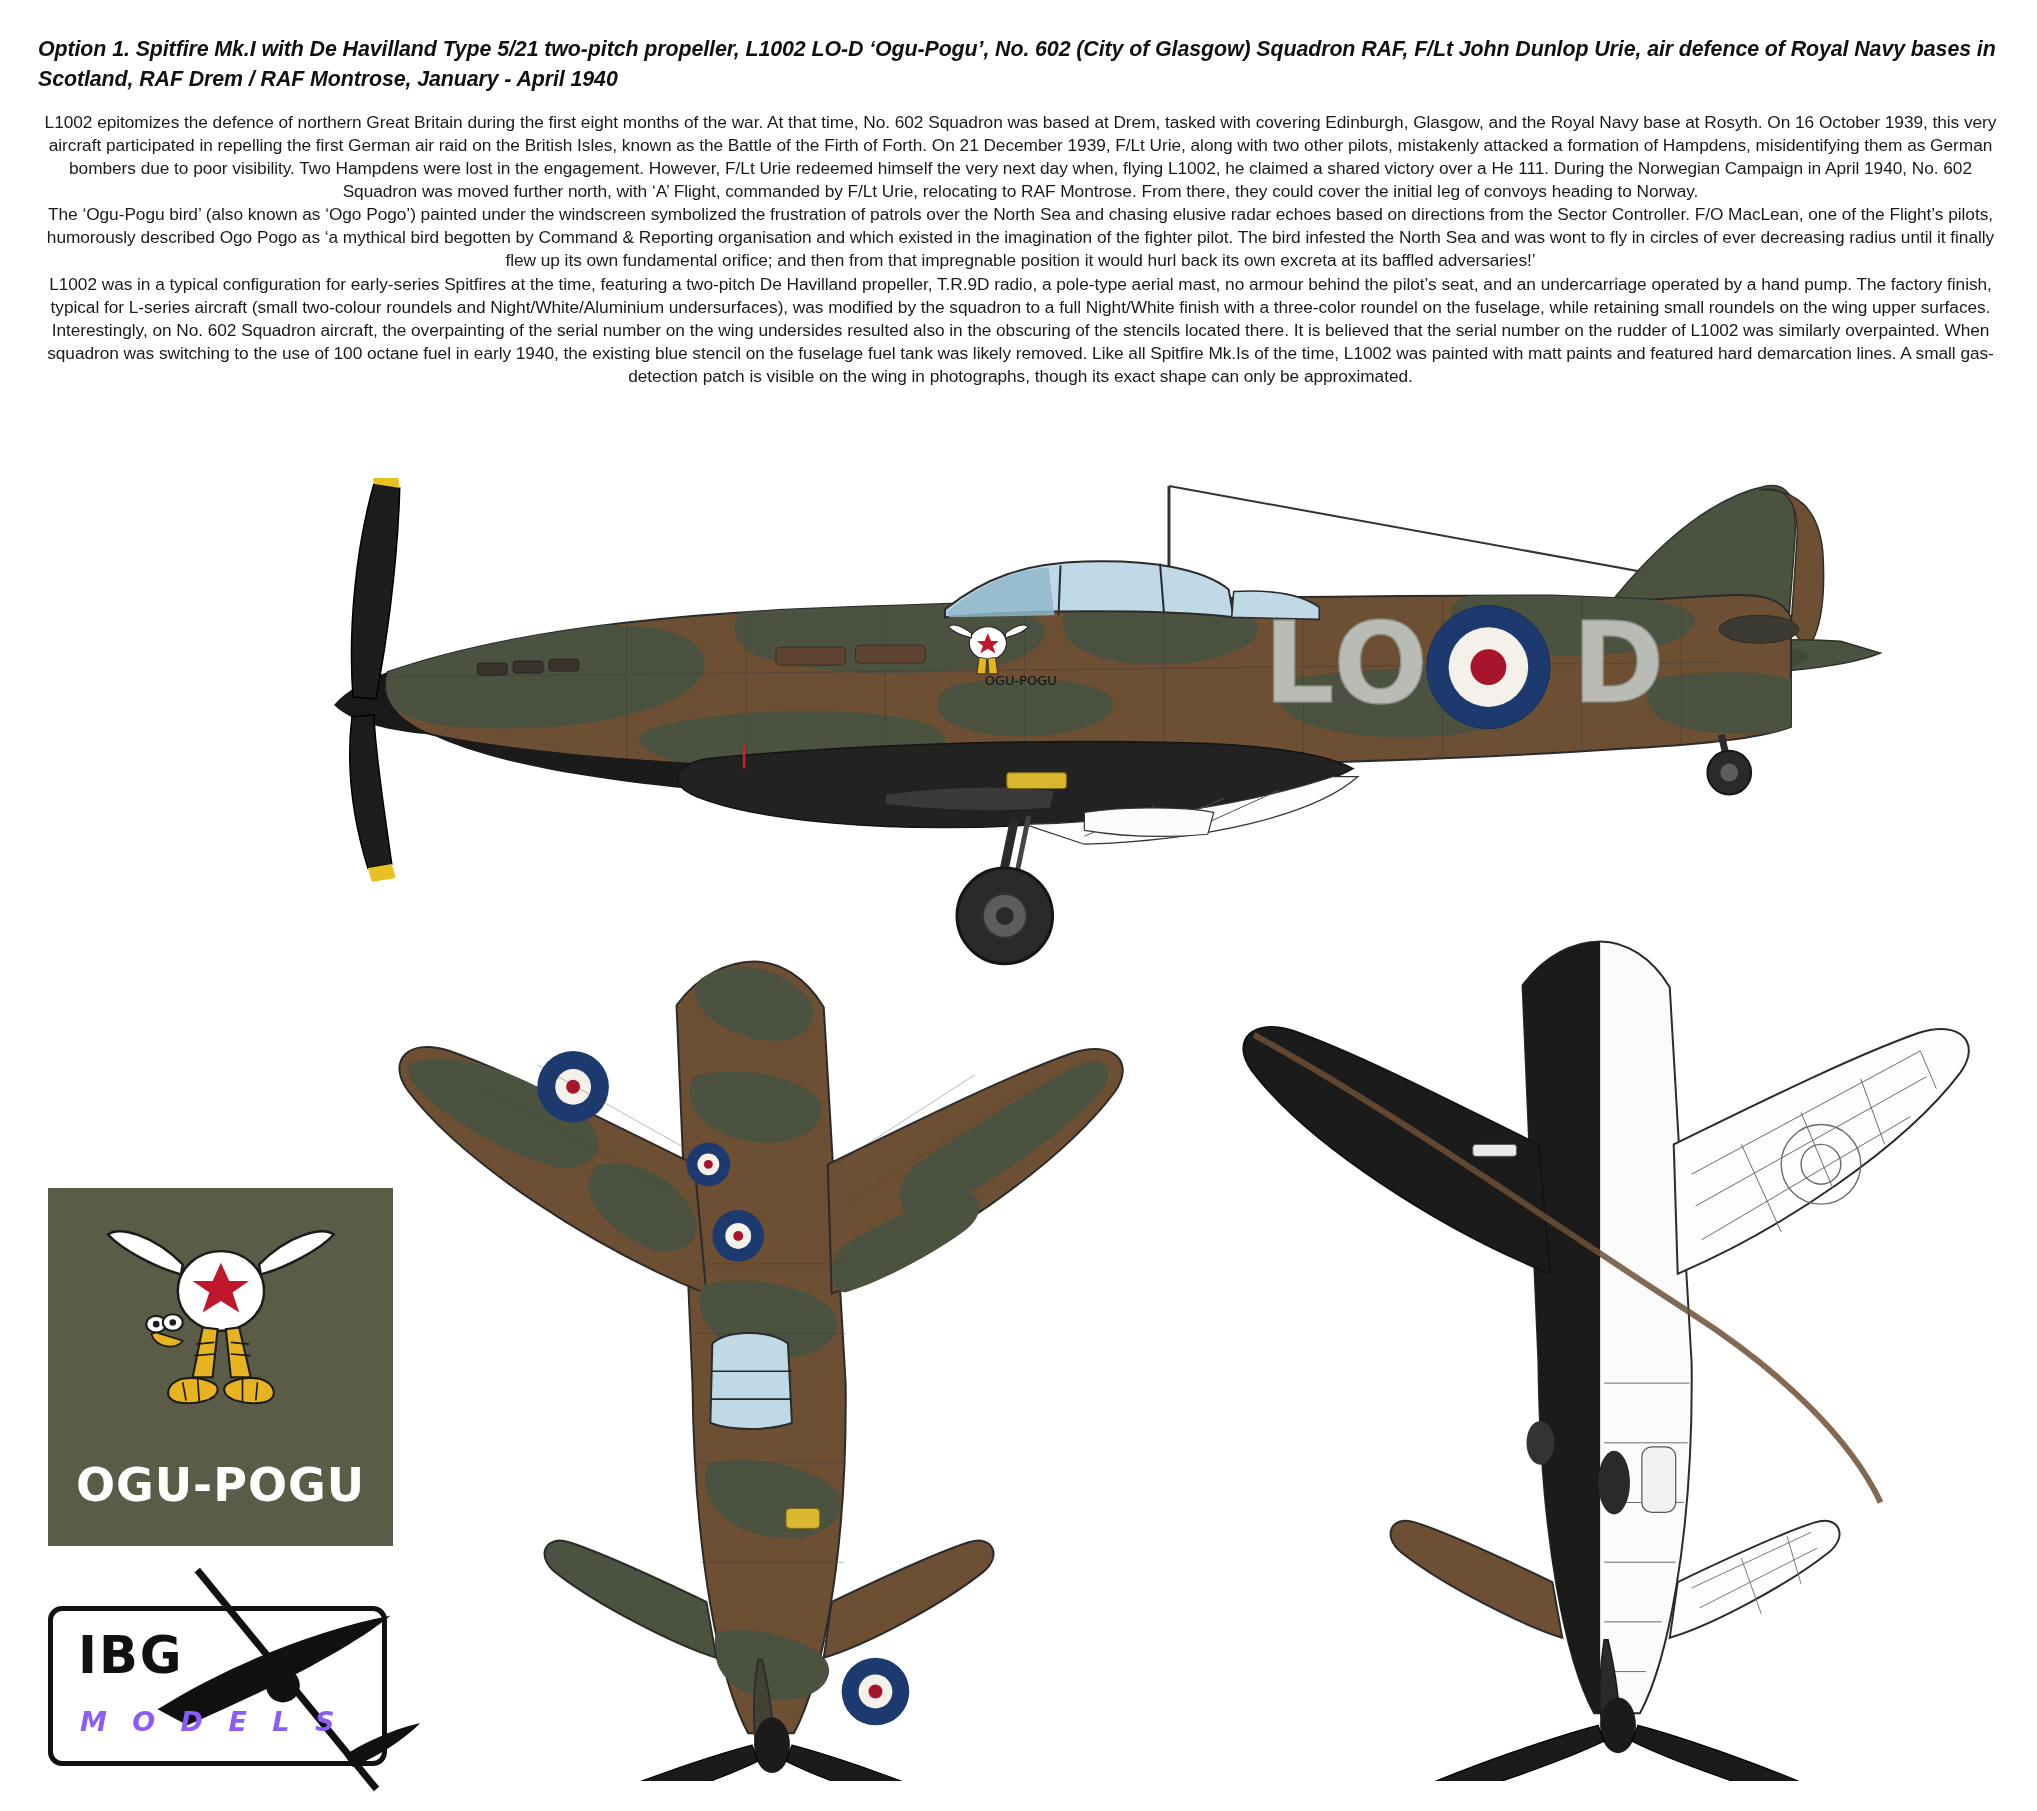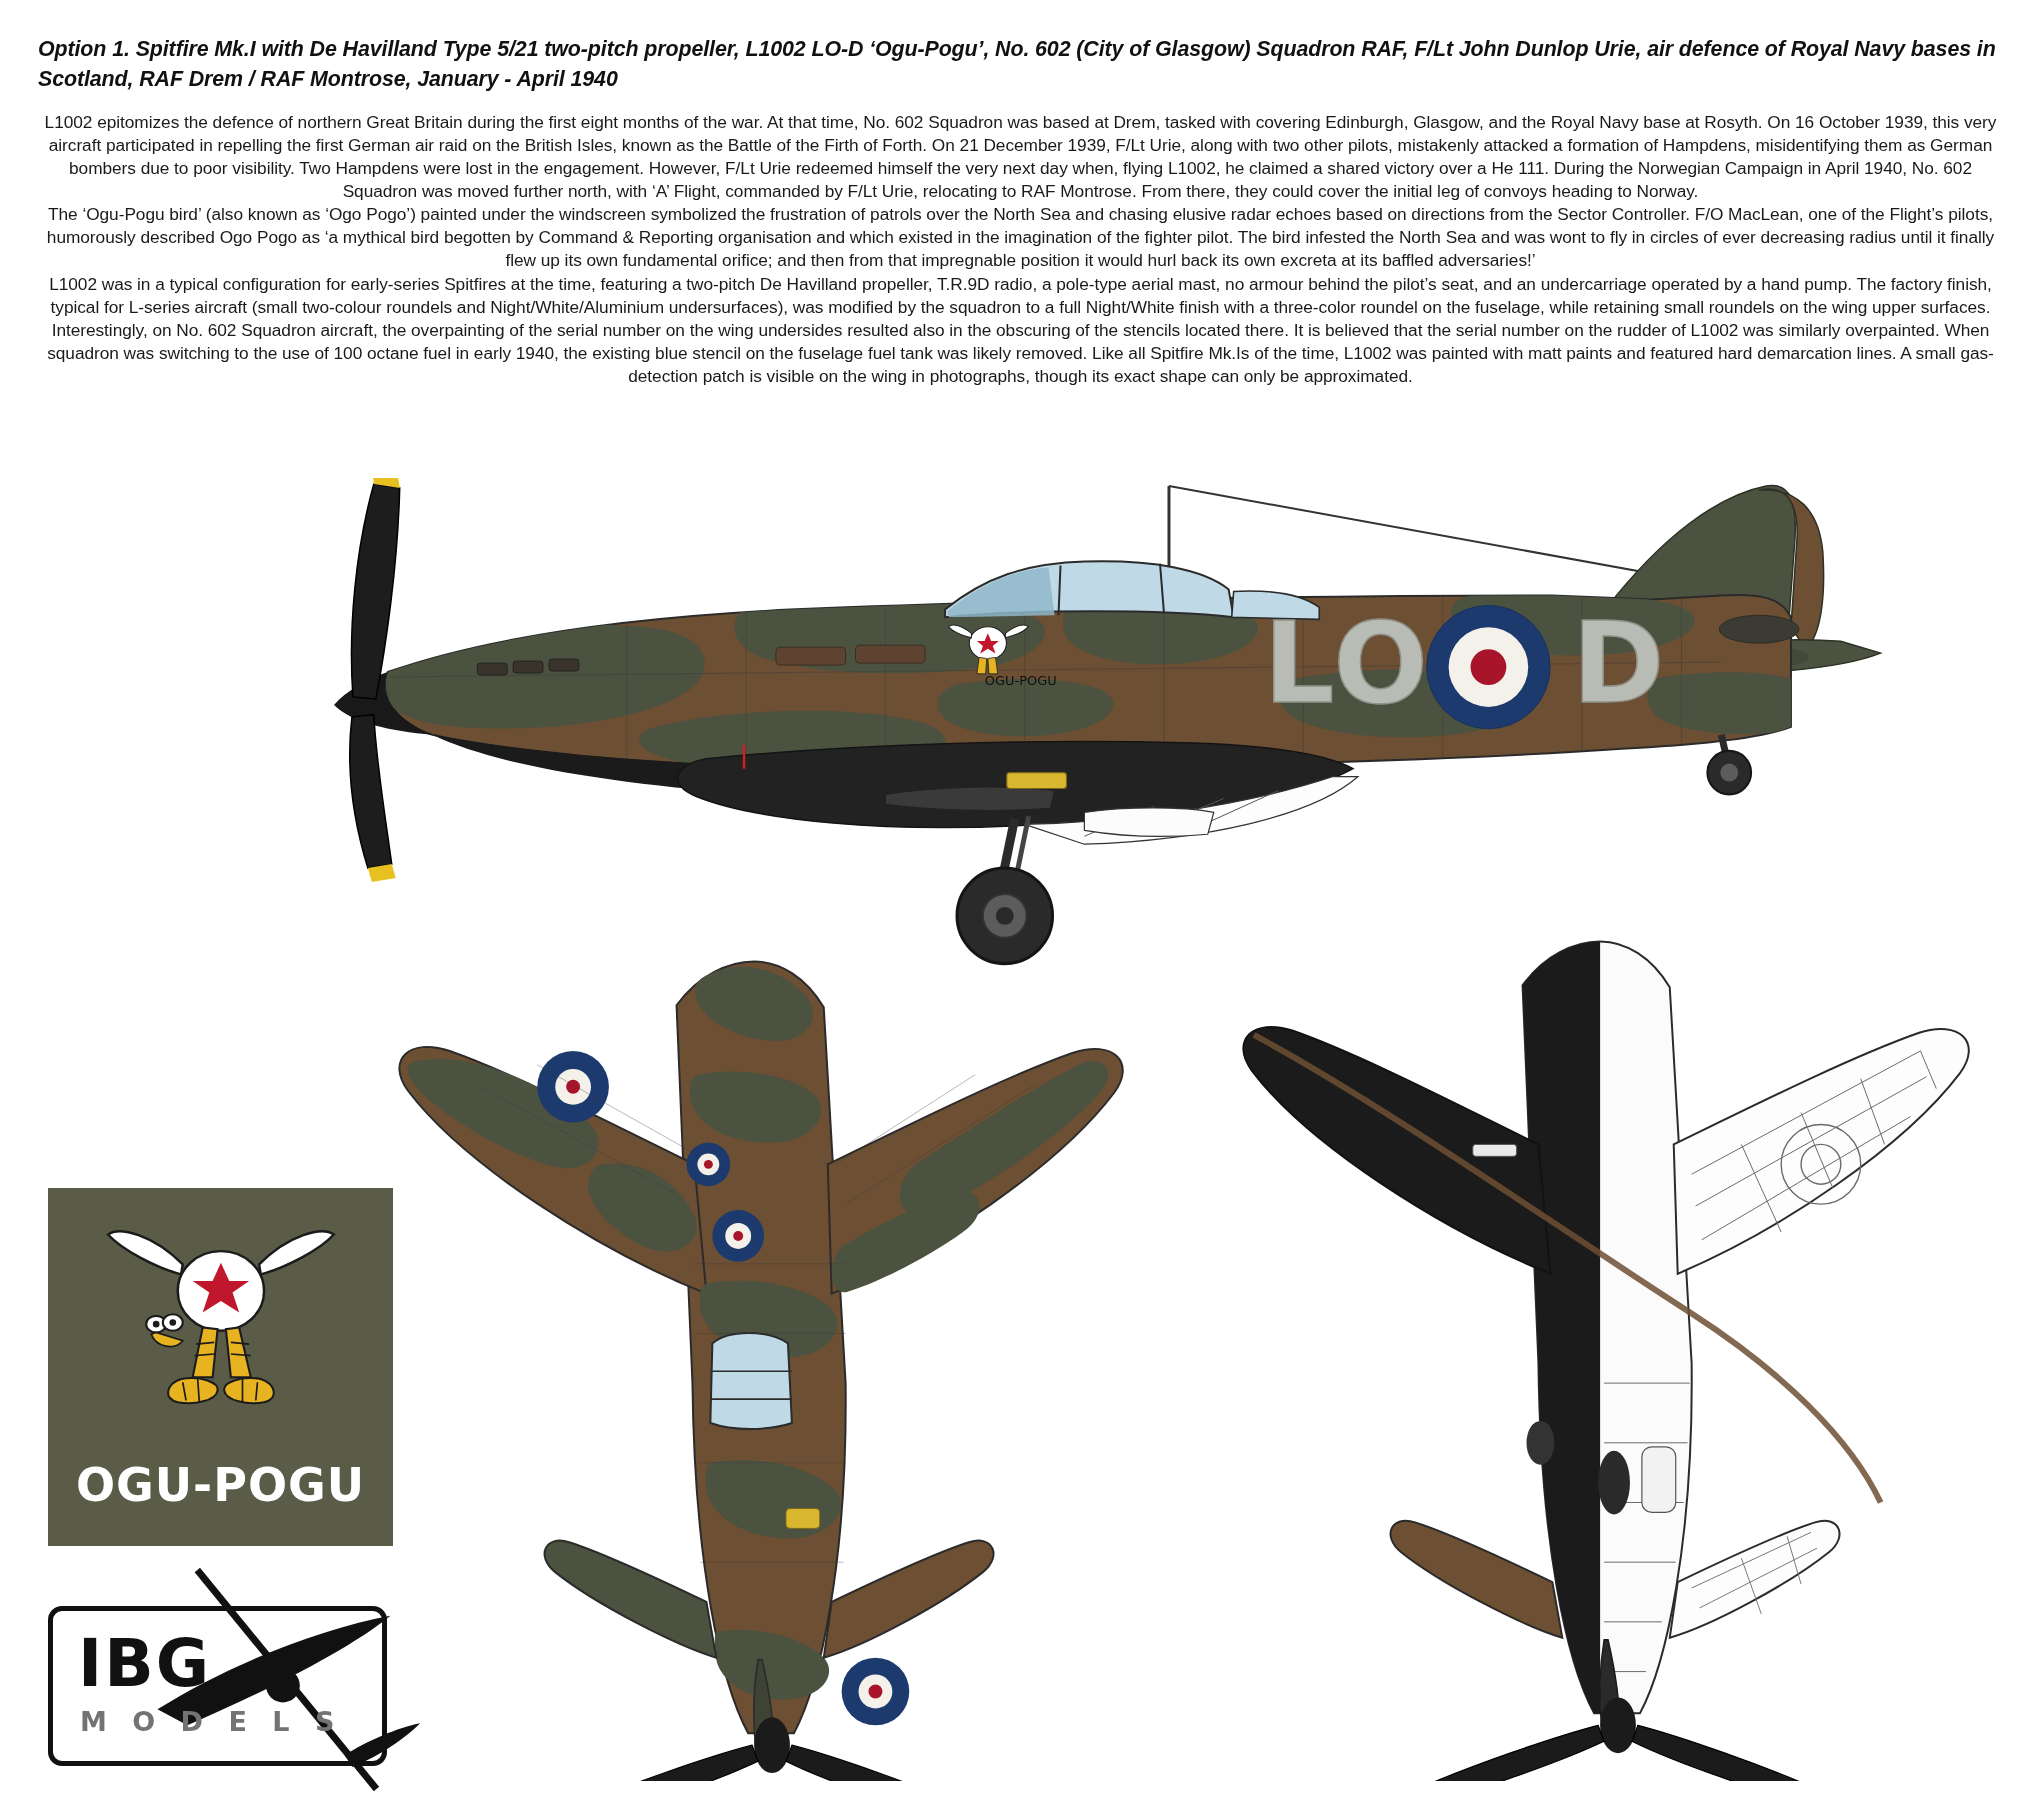--- a/index.html
+++ b/index.html
@@ -106,35 +106,36 @@
     height: 160px;
     border: 5px solid #111;
     border-radius: 14px;
     background: #fff;
     box-sizing: border-box;
   }
   .logo-ibg {
     position: absolute;
     left: 30px;
     top: 20px;
-    font-size: 65px;
+    font-size: 51px;
     font-weight: bold;
     letter-spacing: 2px;
     color: #111;
     font-family: "DejaVu Sans", sans-serif;
   }
   .logo-models {
     position: absolute;
     left: 32px;
     top: 100px;
     font-size: 27px;
     font-weight: bold;
     letter-spacing: 8px;
-    color: #737373;
+    color: #8b5cf6;
     font-family: "DejaVu Sans", sans-serif;
+    font-style: italic;
   }
 </style>
 </head>
 <body>
 
 <div class="page">
 
   <div class="headline">Option 1. Spitfire Mk.I with De Havilland Type 5/21 two-pitch propeller, L1002 LO-D ‘Ogu-Pogu’, No. 602 (City of Glasgow) Squadron RAF, F/Lt John Dunlop Urie, air defence of Royal Navy bases in Scotland, RAF Drem / RAF Montrose, January - April 1940</div>
 
   <div class="body-text">

